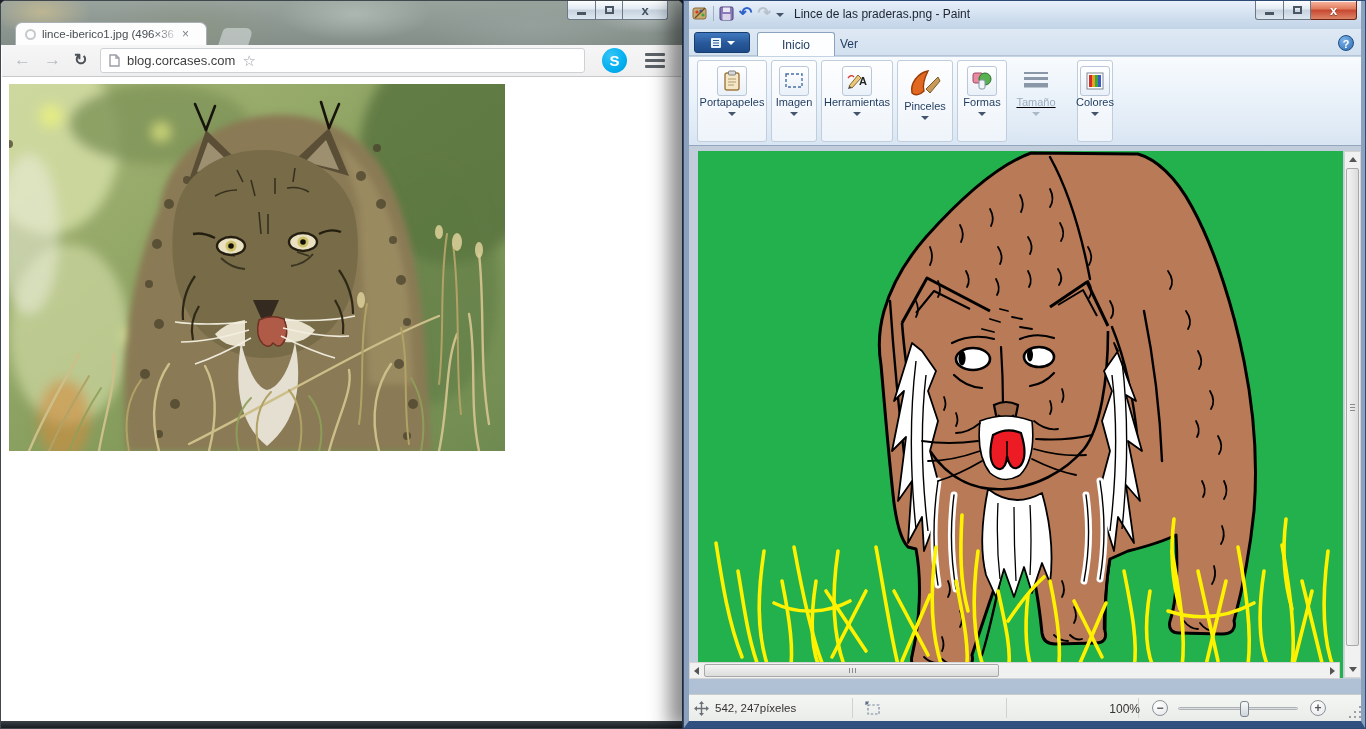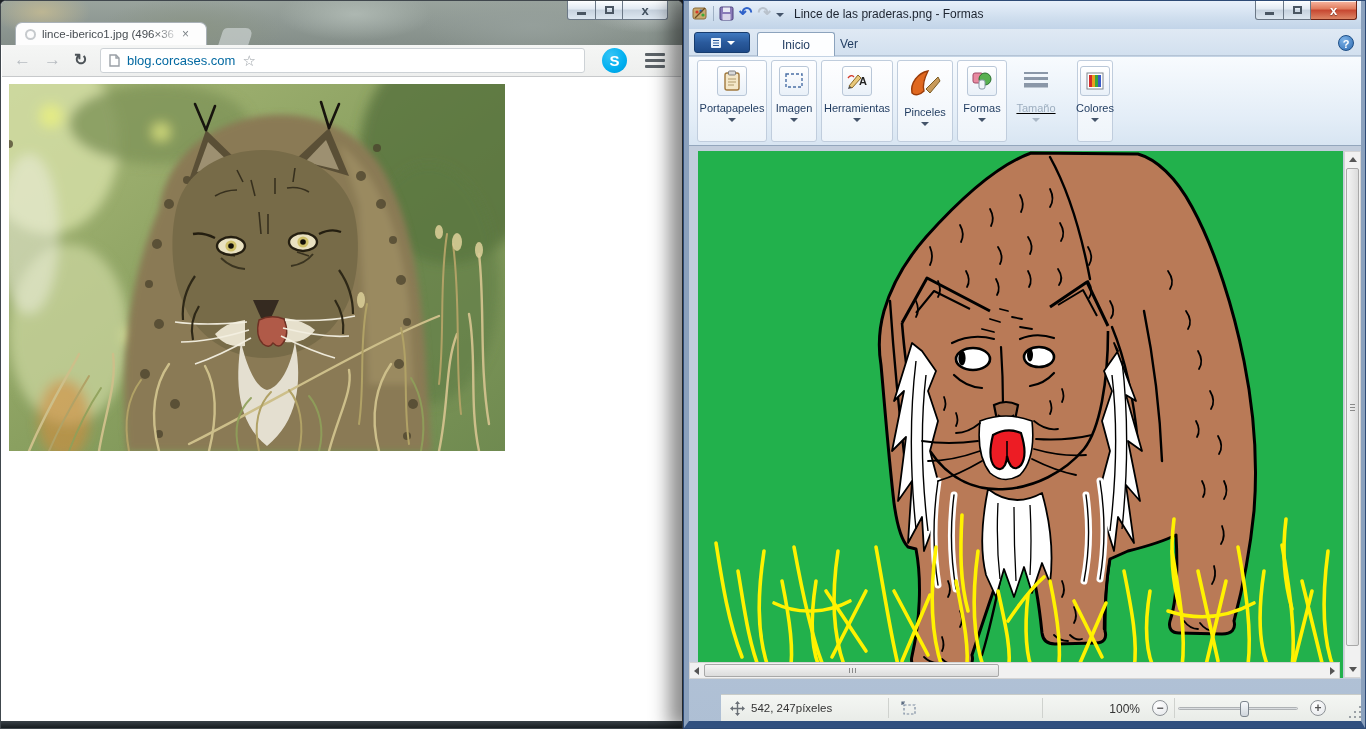--- a/index.html
+++ b/index.html
@@ -50,21 +50,21 @@
   
   .b-toolbar { position:absolute; left:1px; right:1px; top:44px; height:32px;
     background:linear-gradient(#f5f6f5,#eeefee); border-bottom:1px solid #c7c9cb; }
   .navbtn { position:absolute; top:4px; font-size:17px; font-weight:bold; color:#b7bcc1;
     line-height:22px; }
   .navbtn.dark { color:#4c5257; font-size:16px; }
   .urlbar { position:absolute; left:98px; right:96px; top:3px; height:25px;
     background:#fff; border:1px solid #cdd2d6; border-radius:3px;
     display:flex; align-items:center; }
   .doc-icon { margin:0 7px 0 8px; flex:none; }
-  .url-host { font-size:13px; color:#0369a1; white-space:nowrap; }
+  .url-host { font-size:13px; color:#404040; white-space:nowrap; }
   .url-path { font-size:13px; color:#9aa0a5; white-space:nowrap; overflow:hidden; flex:1; }
   .star { font-size:15px; color:#9aa0a6; margin:0 7px; flex:none; }
   .skype { position:absolute; right:54px; top:3px; width:25px; height:25px;
     border-radius:50%; background:radial-gradient(circle at 35% 30%, #35c4f5, #00aff0 60%, #0096d6);
     color:#fff; font-weight:bold; font-size:15px; text-align:center; line-height:25px; }
   .hamburger { position:absolute; right:16px; top:8px; width:20px; }
   .hamburger div { height:3px; background:#5c6368; margin-bottom:3px; border-radius:1px; }
 
   .b-content { position:absolute; left:3px; right:3px; top:76px; bottom:7px;
     background:#fff; overflow:hidden; }
@@ -111,21 +111,21 @@
     background:linear-gradient(#f8fbfe,#e3edf7 70%,#d8e5f2);
     border-bottom:1px solid #93a6bc; }
   .rgroup { position:absolute; top:3px; height:82px; border:1px solid #c0cddd;
     border-radius:3px; background:linear-gradient(#fefeff,#eef4fa);
     display:flex; flex-direction:column; align-items:center; }
   .rgroup.noframe { border-color:transparent; background:transparent; }
   .ricon { margin-top:5px; width:30px; height:30px; border:1px solid #b9c7d8;
     border-radius:3px; background:linear-gradient(#ffffff,#e9f0f8);
     display:flex; align-items:center; justify-content:center; }
   .ricon.noframe { border-color:transparent; background:transparent; }
-  .rlabel { font-size:11px; color:#1e3a5f; margin-top:6px; white-space:nowrap; }
+  .rlabel { font-size:11px; color:#1e3a5f; white-space:nowrap; }
   .rlabel.disabled { color:#9daebf; }
   .rcaret { width:0; height:0; border-left:4px solid transparent;
     border-right:4px solid transparent; border-top:4px solid #44546a; margin-top:4px; }
   .rcaret.disabled { border-top-color:#a9b7c6; }
 
   .workarea { position:absolute; left:5px; right:4px; top:145px; height:533px;
     background:#c2cddc; }
   .canvas-wrap { position:absolute; left:9px; top:5px; width:645px; height:527px; }
   .vscroll { position:absolute; right:0; top:5px; width:17px; height:527px;
     background:#f1f1f1; border:1px solid #d4d4d4; }
@@ -138,21 +138,21 @@
   .hscroll { position:absolute; left:0; right:21px; bottom:0; height:17px;
     background:#f1f1f1; border:1px solid #d4d4d4; }
   .hthumb { position:absolute; top:1px; bottom:1px; left:14px; width:295px;
     background:linear-gradient(#f4f4f4,#dcdcdc); border:1px solid #a8a8a8;
     border-radius:2px; }
   .hgrip { position:absolute; top:3px; bottom:3px; left:50%; width:1px;
     background:#8a8a8a; box-shadow:-3px 0 0 #8a8a8a, 3px 0 0 #8a8a8a; }
 
   .statusbar { position:absolute; left:1px; right:1px; bottom:7px; height:27px;
     background:linear-gradient(#f4f6f3,#e9ece8); border-top:1px solid #c9ccc8;
-    font-size:11.5px; color:#333;margin-left:36px; }
+    font-size:11.5px; color:#333; }
   .st-sep { position:absolute; top:3px; bottom:3px; width:1px; background:#cfd2ce; }
   .st-pos { position:absolute; left:30px; top:7px; }
   .zoom-label { position:absolute; right:224px; top:7px; font-size:12px; }
   .zbtn { position:absolute; top:5px; width:16px; height:16px; border-radius:50%;
     border:1px solid #8d9296; background:radial-gradient(circle at 35% 30%, #fff, #e3e6e9);
     color:#555; font-size:12px; font-weight:bold; text-align:center; line-height:14px; }
   .ztrack { position:absolute; right:66px; top:12px; width:120px; height:3px;
     background:linear-gradient(#c7cacd,#eceff1); border:1px solid #aeb2b5; border-radius:2px; }
   .zthumb { position:absolute; left:52%; top:-7px; width:9px; height:16px;
     background:linear-gradient(#f8fafc,#cfd6dc); border:1px solid #7c858d; border-radius:3px; }
@@ -370,21 +370,21 @@
       <div class="qat-sep"></div>
       <svg width="15" height="15" viewBox="0 0 15 15">
         <rect x="1" y="1" width="13" height="13" rx="1.5" fill="#8a7ab8" stroke="#4a3e7a"></rect>
         <rect x="4" y="1.5" width="7" height="4.5" fill="#e8e8f4"></rect>
         <rect x="3.5" y="8" width="8" height="6" fill="#d9d4ea"></rect>
       </svg>
       <span class="undo">↶</span>
       <span class="redo">↷</span>
       <div class="qat-caret"></div>
     </div>
-    <span class="p-title">Lince de las praderas.png - Formas</span>
+    <span class="p-title">Lince de las praderas.png - Paint</span>
     <div class="capgroup" style="right:8px;">
       <div class="capbtn" style="width:29px;border-radius:0 0 0 3px;">
           <div class="glyph-min"></div>
         </div>
       <div class="capbtn" style="width:27px;">
           <div class="glyph-max"></div>
         </div>
       <div class="capbtn cap-close-red" style="width:46px;border-radius:0 0 3px 0;">
           <span class="glyph-x">x</span>
         </div>

